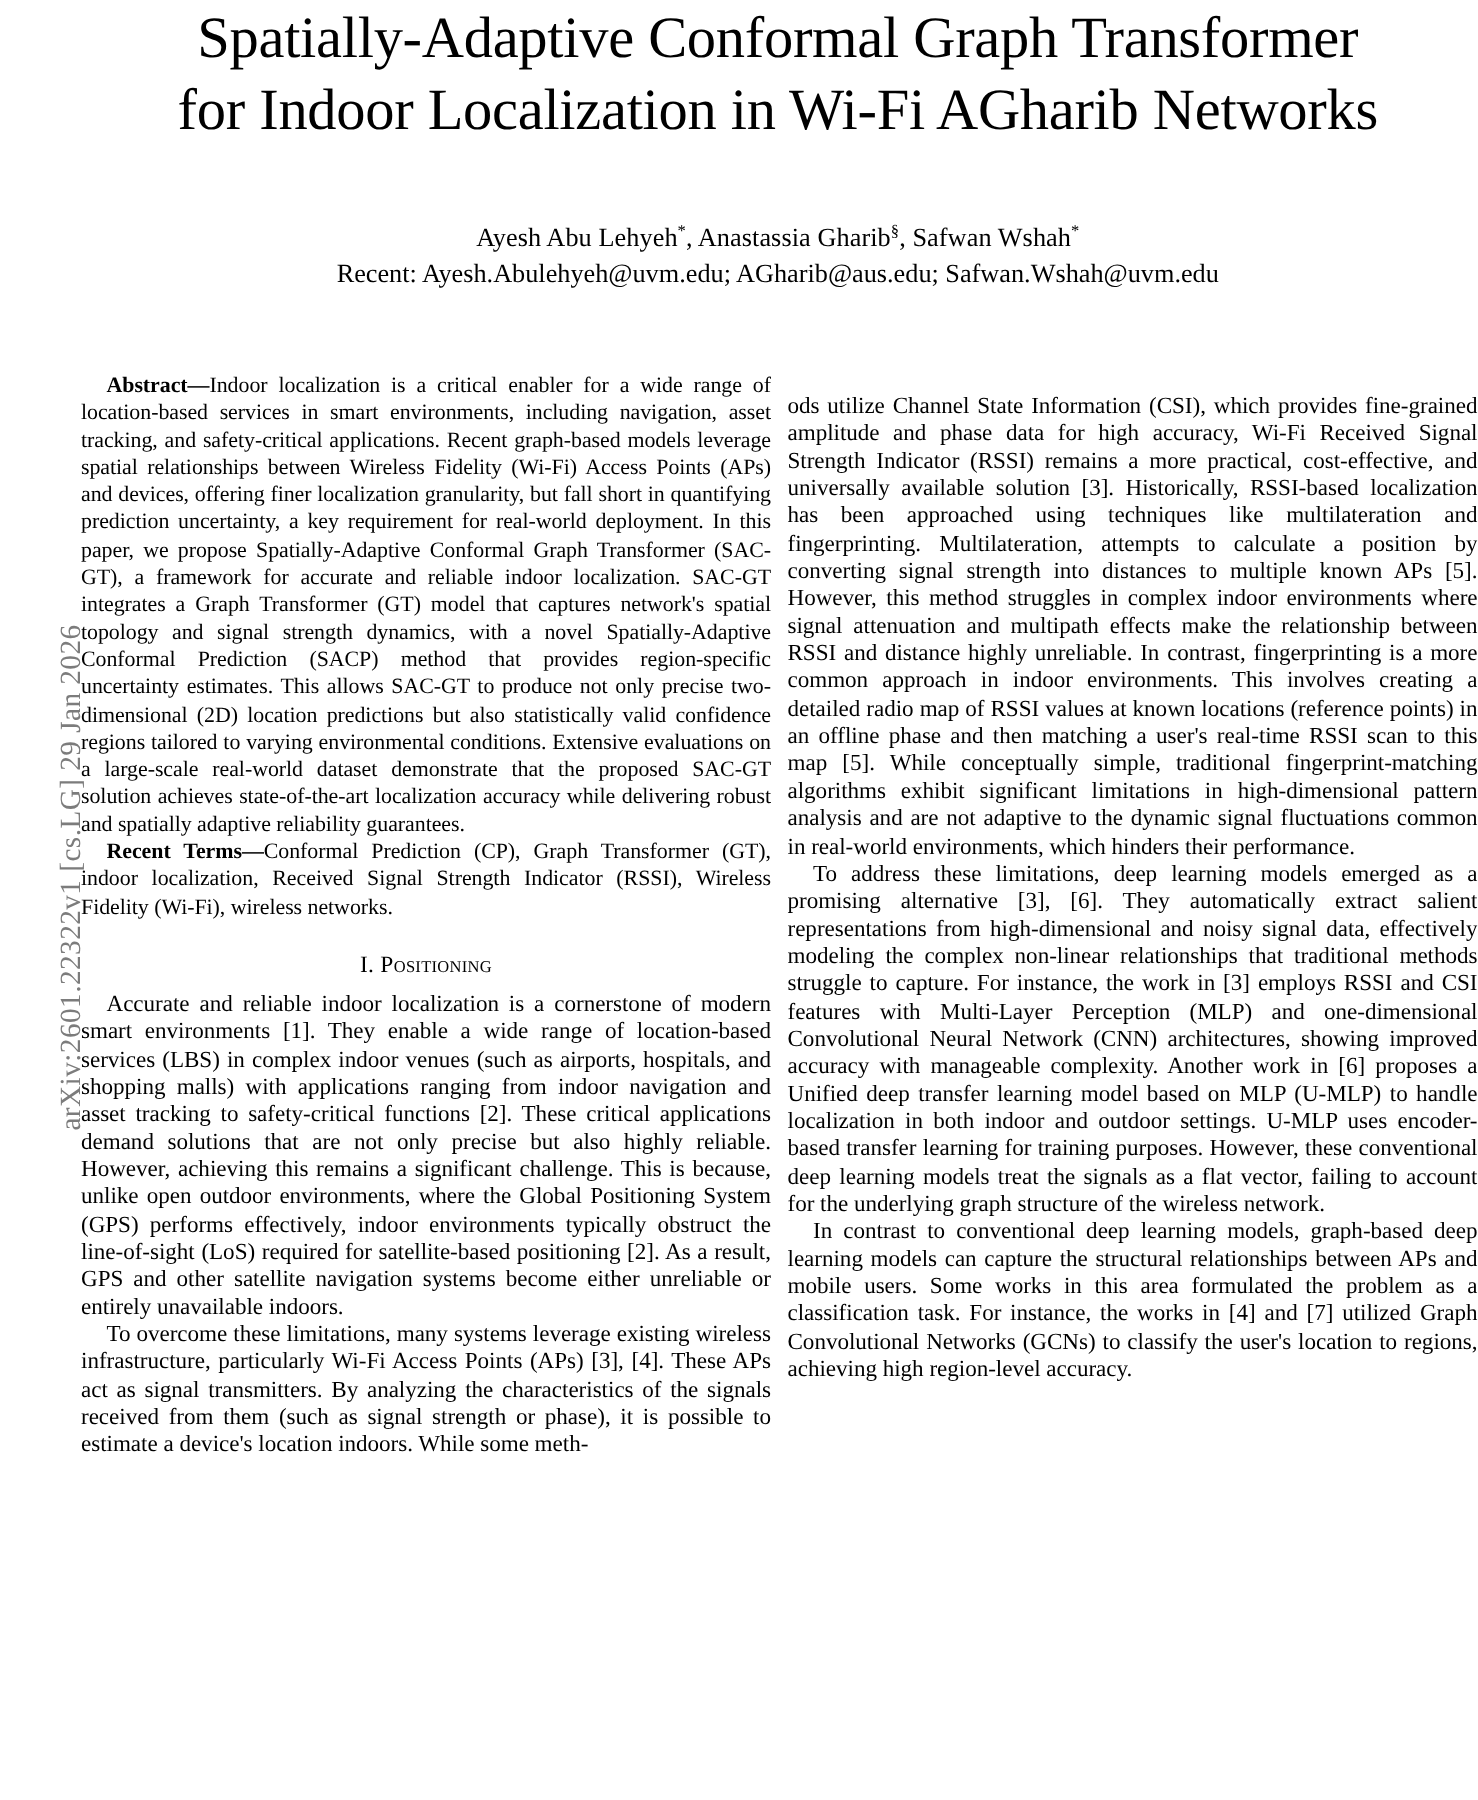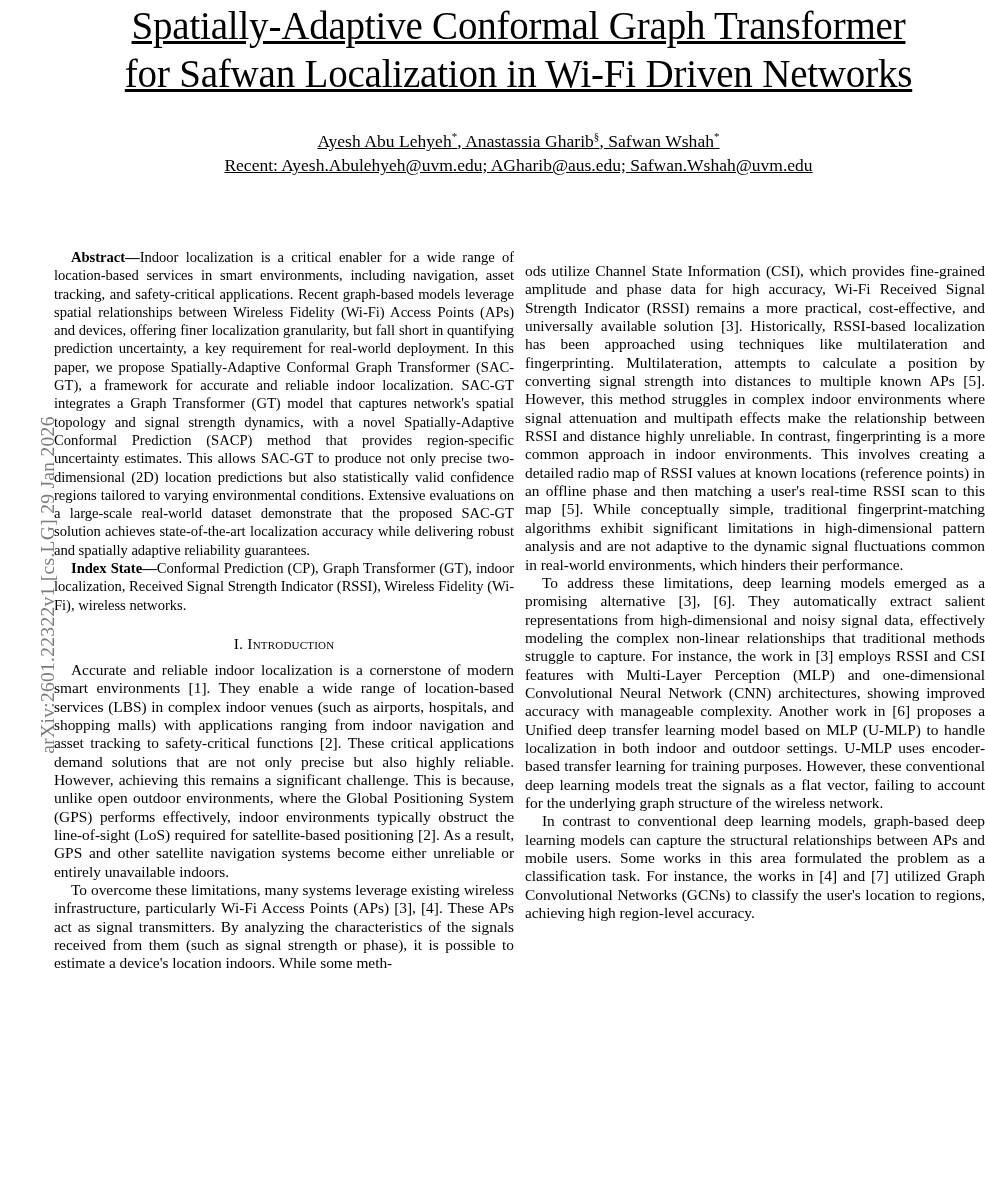--- a/index.html
+++ b/index.html
@@ -39,42 +39,41 @@
     white-space: nowrap;
   }
 
   
   #page {
     position: absolute;
     left: 52px;
     top: 0;
     width: 933px;
     height: 1032px;
-    text-decoration: underline;
   }
 
   
   #title-block {
     width: 933px;
     padding-top: 2px;
     text-align: center;
   }
   #paper-title {
     font-family: "Liberation Serif", "DejaVu Serif", serif;
     font-size: 39px;
     line-height: 48px;
     font-weight: normal;
     margin: 0;
     padding: 0 0 0 0;
     letter-spacing: -0.2px;
   }
   #paper-title .tline { display: block; }
 
   #authors {
-    margin-top: 26px;
+    margin-top: 44px;
     font-size: 17.5px;
     line-height: 24px;
     letter-spacing: 0.05px;
   }
   #authors sup { font-size: 11px; vertical-align: super; }
   .affil {
     font-size: 17.5px;
     line-height: 24.5px;
     letter-spacing: -0.05px;
   }
@@ -138,36 +137,36 @@
 
 <div id="arxiv-stamp">
   <div class="vtext">arXiv:2601.22322v1  [cs.LG]  29 Jan 2026</div>
 </div>
 
 <div id="page">
 
   <div id="title-block">
     <h1 id="paper-title">
       <span class="tline">Spatially-Adaptive Conformal Graph Transformer</span>
-      <span class="tline">for Safwan Localization in Wi-Fi Driven Networks</span>
+      <span class="tline">for Indoor Localization in Wi-Fi AGharib Networks</span>
     </h1>
 
     <div id="authors">Ayesh Abu Lehyeh<sup>*</sup>, Anastassia Gharib<sup>§</sup>, Safwan Wshah<sup>*</sup></div>
     <div id="emails">Recent: Ayesh.Abulehyeh@uvm.edu; AGharib@aus.edu; Safwan.Wshah@uvm.edu</div>
   </div>
 
   <div id="columns">
 
     <div class="col" id="col-left">
 
       <p class="abstract-para"><span class="emdash-lead">Abstract—</span><span>Indoor localization is a critical enabler for a wide range of location-based services in smart environments, including navigation, asset tracking, and safety-critical applications. Recent graph-based models leverage spatial relationships between Wireless Fidelity (Wi-Fi) Access Points (APs) and devices, offering finer localization granularity, but fall short in quantifying prediction uncertainty, a key requirement for real-world deployment. In this paper, we propose Spatially-Adaptive Conformal Graph Transformer (SAC-GT), a framework for accurate and reliable indoor localization. SAC-GT integrates a Graph Transformer (GT) model that captures network's spatial topology and signal strength dynamics, with a novel Spatially-Adaptive Conformal Prediction (SACP) method that provides region-specific uncertainty estimates. This allows SAC-GT to produce not only precise two-dimensional (2D) location predictions but also statistically valid confidence regions tailored to varying environmental conditions. Extensive evaluations on a large-scale real-world dataset demonstrate that the proposed SAC-GT solution achieves state-of-the-art localization accuracy while delivering robust and spatially adaptive reliability guarantees.</span></p>
 
-      <p class="abstract-para"><span class="emdash-lead">Index State—</span><span>Conformal Prediction (CP), Graph Transformer (GT), indoor localization, Received Signal Strength Indicator (RSSI), Wireless Fidelity (Wi-Fi), wireless networks.</span></p>
+      <p class="abstract-para"><span class="emdash-lead">Recent Terms—</span><span>Conformal Prediction (CP), Graph Transformer (GT), indoor localization, Received Signal Strength Indicator (RSSI), Wireless Fidelity (Wi-Fi), wireless networks.</span></p>
 
-      <div class="section-head">I. Introduction</div>
+      <div class="section-head">I. Positioning</div>
 
       <p class="para">Accurate and reliable indoor localization is a cornerstone of modern smart environments [1]. They enable a wide range of location-based services (LBS) in complex indoor venues (such as airports, hospitals, and shopping malls) with applications ranging from indoor navigation and asset tracking to safety-critical functions [2]. These critical applications demand solutions that are not only precise but also highly reliable. However, achieving this remains a significant challenge. This is because, unlike open outdoor environments, where the Global Positioning System (GPS) performs effectively, indoor environments typically obstruct the line-of-sight (LoS) required for satellite-based positioning [2]. As a result, GPS and other satellite navigation systems become either unreliable or entirely unavailable indoors.</p>
       <p class="para">To overcome these limitations, many systems leverage existing wireless infrastructure, particularly Wi-Fi Access Points (APs) [3], [4]. These APs act as signal transmitters. By analyzing the characteristics of the signals received from them (such as signal strength or phase), it is possible to estimate a device's location indoors. While some meth-</p>
     </div>
 
     <div class="col" id="col-right">
       <p class="para noindent">ods utilize Channel State Information (CSI), which provides fine-grained amplitude and phase data for high accuracy, Wi-Fi Received Signal Strength Indicator (RSSI) remains a more practical, cost-effective, and universally available solution [3]. Historically, RSSI-based localization has been approached using techniques like multilateration and fingerprinting. Multilateration, attempts to calculate a position by converting signal strength into distances to multiple known APs [5]. However, this method struggles in complex indoor environments where signal attenuation and multipath effects make the relationship between RSSI and distance highly unreliable. In contrast, fingerprinting is a more common approach in indoor environments. This involves creating a detailed radio map of RSSI values at known locations (reference points) in an offline phase and then matching a user's real-time RSSI scan to this map [5]. While conceptually simple, traditional fingerprint-matching algorithms exhibit significant limitations in high-dimensional pattern analysis and are not adaptive to the dynamic signal fluctuations common in real-world environments, which hinders their performance.</p>
       <p class="para">To address these limitations, deep learning models emerged as a promising alternative [3], [6]. They automatically extract salient representations from high-dimensional and noisy signal data, effectively modeling the complex non-linear relationships that traditional methods struggle to capture. For instance, the work in [3] employs RSSI and CSI features with Multi-Layer Perception (MLP) and one-dimensional Convolutional Neural Network (CNN) architectures, showing improved accuracy with manageable complexity. Another work in [6] proposes a Unified deep transfer learning model based on MLP (U-MLP) to handle localization in both indoor and outdoor settings. U-MLP uses encoder-based transfer learning for training purposes. However, these conventional deep learning models treat the signals as a flat vector, failing to account for the underlying graph structure of the wireless network.</p>
       <p class="para">In contrast to conventional deep learning models, graph-based deep learning models can capture the structural relationships between APs and mobile users. Some works in this area formulated the problem as a classification task. For instance, the works in [4] and [7] utilized Graph Convolutional Networks (GCNs) to classify the user's location to regions, achieving high region-level accuracy.</p>
     </div>

